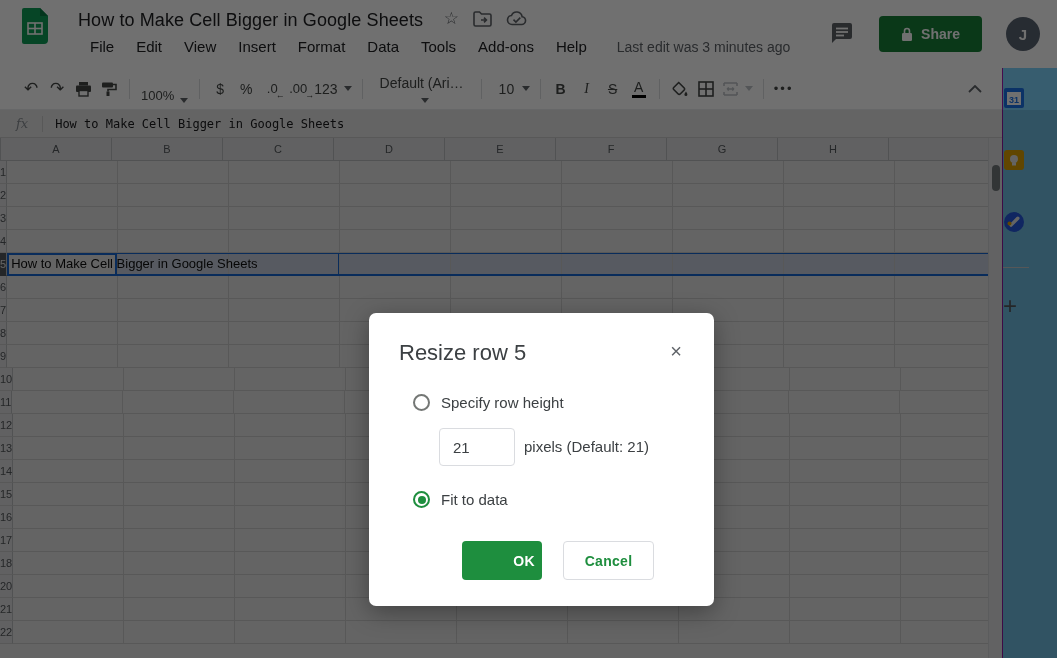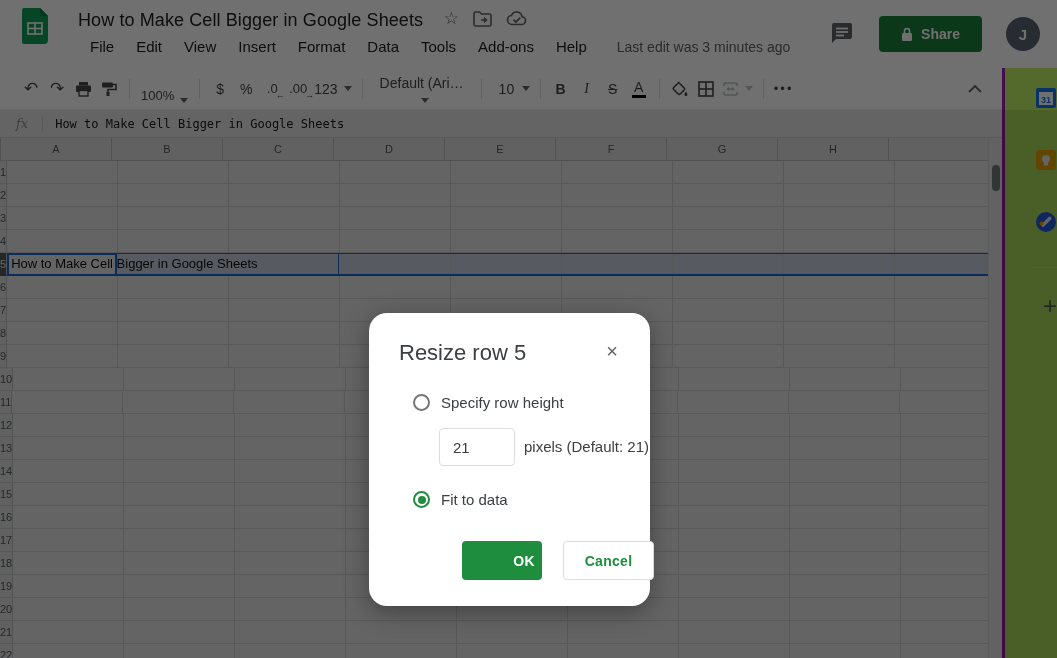--- a/index.html
+++ b/index.html
@@ -73,32 +73,32 @@
   .row-outline { position:absolute; inset:0; border-top:1px solid #1a73e8; border-bottom:2px solid #1a73e8; pointer-events:none; z-index:3; }
   .active-cell { position:absolute; left:0; top:0; width:110px; height:23px; background:#fff; border:2px solid #1a73e8; z-index:2; }
   .overflow-text { position:absolute; left:4px; top:0; width:326px; line-height:22px; overflow:hidden; white-space:nowrap;
                    font-size:13px; color:#111; z-index:4; }
   .sel-vline { position:absolute; left:331px; top:0; bottom:0; border-left:1px solid #1a73e8; z-index:3; }
 
   .vscroll { width:14px; background:#fafbfc; border-left:1px solid #e8eaed; padding-top:27px; }
   .vthumb { width:8px; height:26px; margin:0 auto; border-radius:4px; background:#80868b; }
 
   
-  .rail { position:absolute; right:0; top:68px; width:55px; height:590px; background:#bef264; border-left:3px solid #a21caf;
-          display:flex; flex-direction:column; align-items:flex-end; padding-top:19px; }
+  .rail { position:absolute; right:0; top:68px; width:55px; height:590px; background:#7dd3fc; border-left:1px solid #a21caf;
+          display:flex; flex-direction:column; align-items:flex-start; padding-top:19px; }
   .rail-icon { width:22px; height:22px; margin-bottom:40px; }
   .rail-div { width:26px; height:1px; background:#dadce0; margin:-6px 0 28px; }
   .rail-plus { font-size:24px; color:#5f6368; line-height:20px; }
 
   
   .overlay-full { position:absolute; inset:0; background:rgba(0,0,0,0.56); z-index:50; }
   .overlay-lower { position:absolute; left:0; right:0; top:110px; bottom:0; background:rgba(0,0,0,0.10); z-index:51; }
 
   
-  .dialog { position:absolute; left:369px; top:313px; width:281px; height:293px; background:#fff; border-radius:18px;
+  .dialog { position:absolute; left:369px; top:313px; width:345px; height:293px; background:#fff; border-radius:7px;
             box-shadow:0 6px 24px rgba(0,0,0,0.35); z-index:60; }
   .dialog .title { position:absolute; left:30px; top:27px; font-size:22px; color:#3c4043; }
   .dialog .close { position:absolute; right:32px; top:28px; font-size:20px; color:#5f6368; line-height:1; cursor:pointer; }
   .radio-row { position:absolute; left:44px; display:flex; align-items:center; gap:11px; }
   .radio { width:17px; height:17px; border-radius:50%; border:2px solid #747775; background:#fff; position:relative; flex:none; }
   .radio.checked { border-color:#1e8e3e; }
   .radio.checked::after { content:""; position:absolute; left:2.5px; top:2.5px; width:8px; height:8px; border-radius:50%; background:#1e8e3e; }
   .radio-label { font-size:15px; color:#3c4043;text-align:center; }
   .height-input { position:absolute; left:70px; top:115px; width:76px; height:38px; border:1px solid #dadce0; border-radius:4px;
                   font-size:15px; color:#3c4043; padding-left:13px; font-family:"Liberation Sans",sans-serif; background:#fff; }
@@ -528,34 +528,20 @@
               <div class="cell"></div>
               <div class="cell"></div>
               <div class="cell"></div>
               <div class="cell"></div>
               <div class="cell"></div>
               <div class="cell"></div>
               <div class="cell last"></div>
             </div>
           </div>
           <div class="grid-row">
-            <div class="row-h">19</div>
-            <div class="cells">
-              <div class="cell"></div>
-              <div class="cell"></div>
-              <div class="cell"></div>
-              <div class="cell"></div>
-              <div class="cell"></div>
-              <div class="cell"></div>
-              <div class="cell"></div>
-              <div class="cell"></div>
-              <div class="cell last"></div>
-            </div>
-          </div>
-          <div class="grid-row">
             <div class="row-h">20</div>
             <div class="cells">
               <div class="cell"></div>
               <div class="cell"></div>
               <div class="cell"></div>
               <div class="cell"></div>
               <div class="cell"></div>
               <div class="cell"></div>
               <div class="cell"></div>
               <div class="cell"></div>

